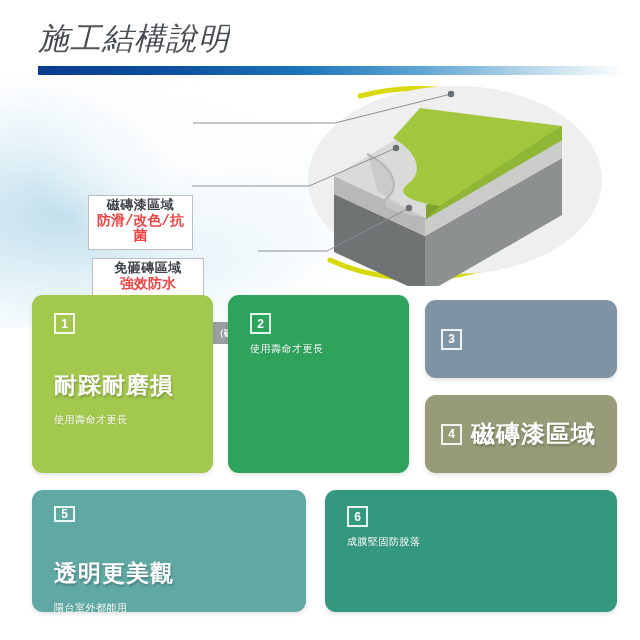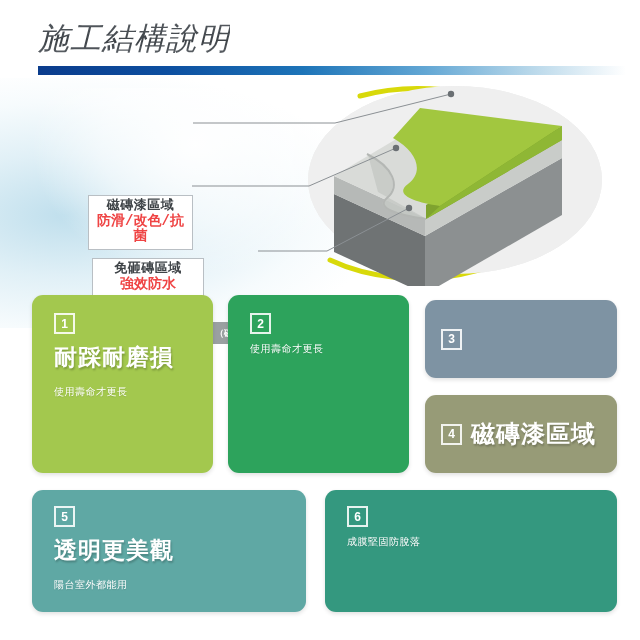--- a/index.html
+++ b/index.html
@@ -185,21 +185,21 @@
   }
 
   
   .card.tall {
     padding: 18px 20px 16px 22px;
     display: flex;
     flex-direction: column;
     align-items: flex-start;
   }
   .card.tall .badge { margin-bottom: 8px; }
-  .card.tall .card-title { margin-bottom: 12px; }
+  .card.tall .card-title { margin-bottom: 12px; margin-top: 28px; }
 
   
   .card.short {
     display: flex;
     flex-direction: row;
     align-items: center;
     padding: 0 14px 0 16px;
     gap: 9px;
   }
   .card.short .card-title { font-size: 24px; }

